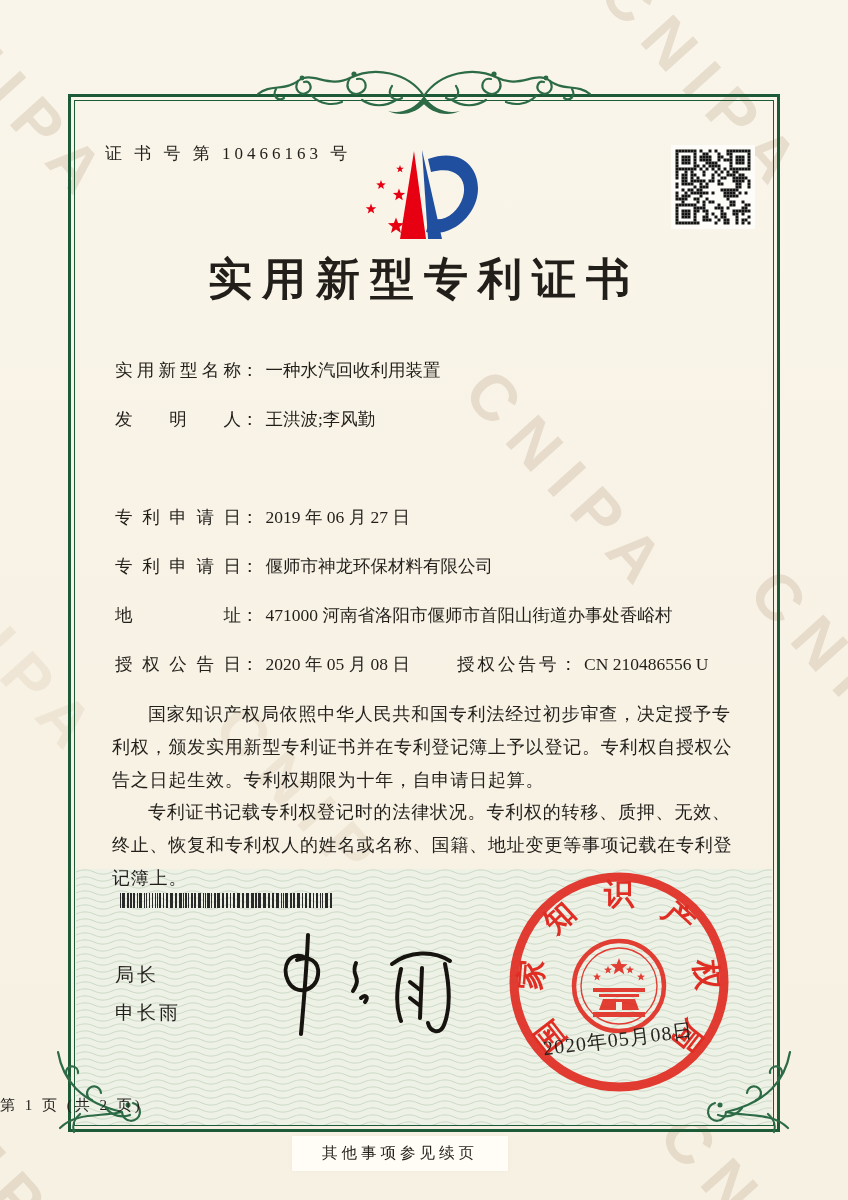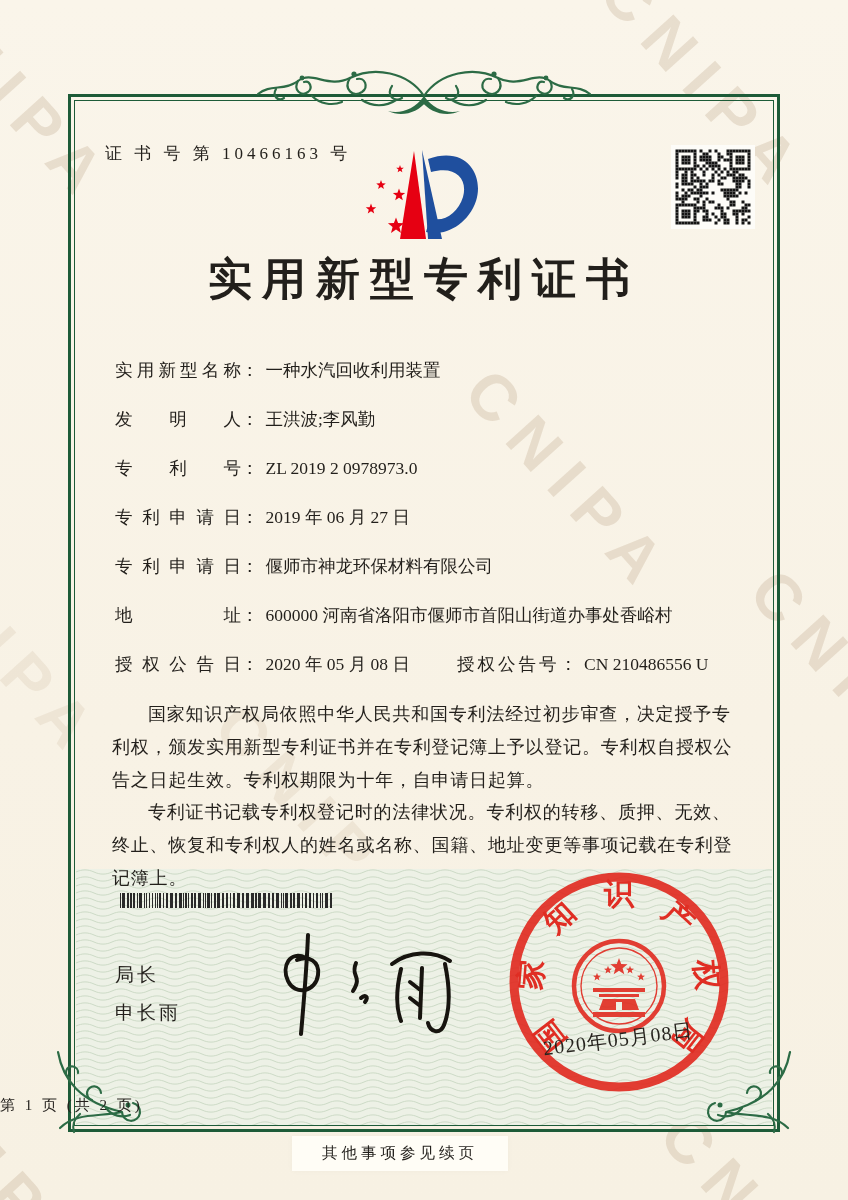--- a/index.html
+++ b/index.html
@@ -487,31 +487,28 @@
   </svg>
 
   <div class="title">实用新型专利证书</div>
 
   <div class="row" style="top:358px">
     <span class="lbl">实用新型名称</span><span class="colon">：</span><span>一种水汽回收利用装置</span>
   </div>
   <div class="row" style="top:407px">
     <span class="lbl">发明人</span><span class="colon">：</span><span>王洪波;李风勤</span>
   </div>
-  <div class="row" style="top:456px">
-    <span class="lbl">专利号</span><span class="colon">：</span><span>ZL 2019 2 0978973.0</span>
-  </div>
   <div class="row" style="top:505px">
     <span class="lbl">专利申请日</span><span class="colon">：</span><span>2019 年 06 月 27 日</span>
   </div>
   <div class="row" style="top:554px">
     <span class="lbl">专利申请日</span><span class="colon">：</span><span>偃师市神龙环保材料有限公司</span>
   </div>
   <div class="row" style="top:603px">
-    <span class="lbl">地址</span><span class="colon">：</span><span>600000 河南省洛阳市偃师市首阳山街道办事处香峪村</span>
+    <span class="lbl">地址</span><span class="colon">：</span><span>471000 河南省洛阳市偃师市首阳山街道办事处香峪村</span>
   </div>
   <div class="row" style="top:652px">
     <span class="lbl">授权公告日</span><span class="colon">：</span><span>2020 年 05 月 08 日</span>
     <span class="grant2">
       <span class="lbl">授权公告号</span><span class="colon">：</span><span>CN 210486556 U</span>
     </span>
   </div>
 
   <div class="body-text">
     <p>国家知识产权局依照中华人民共和国专利法经过初步审查，决定授予专利权，颁发实用新型专利证书并在专利登记簿上予以登记。专利权自授权公告之日起生效。专利权期限为十年，自申请日起算。</p>

